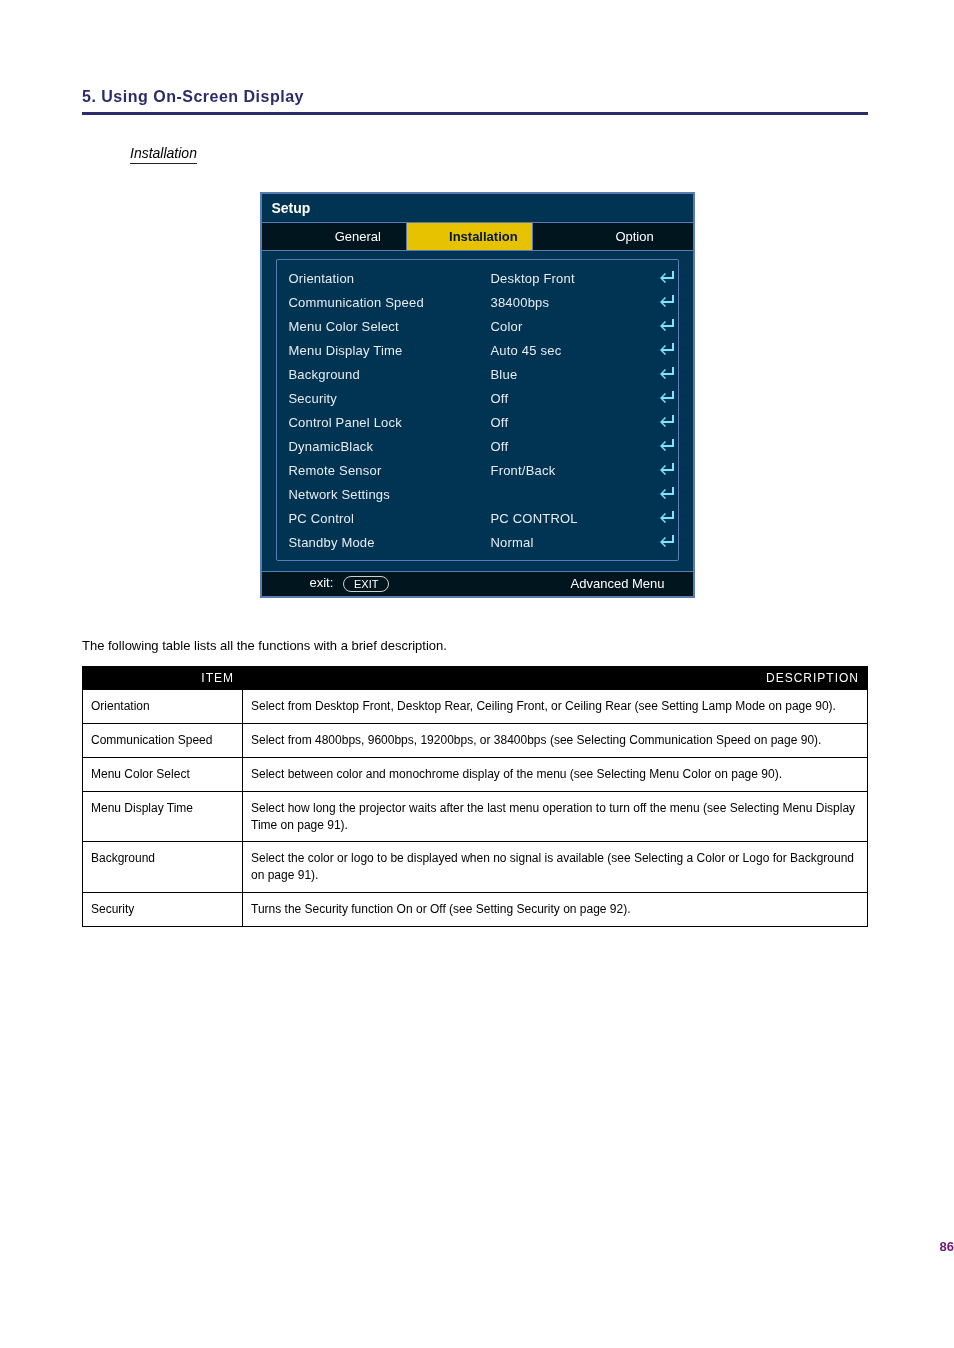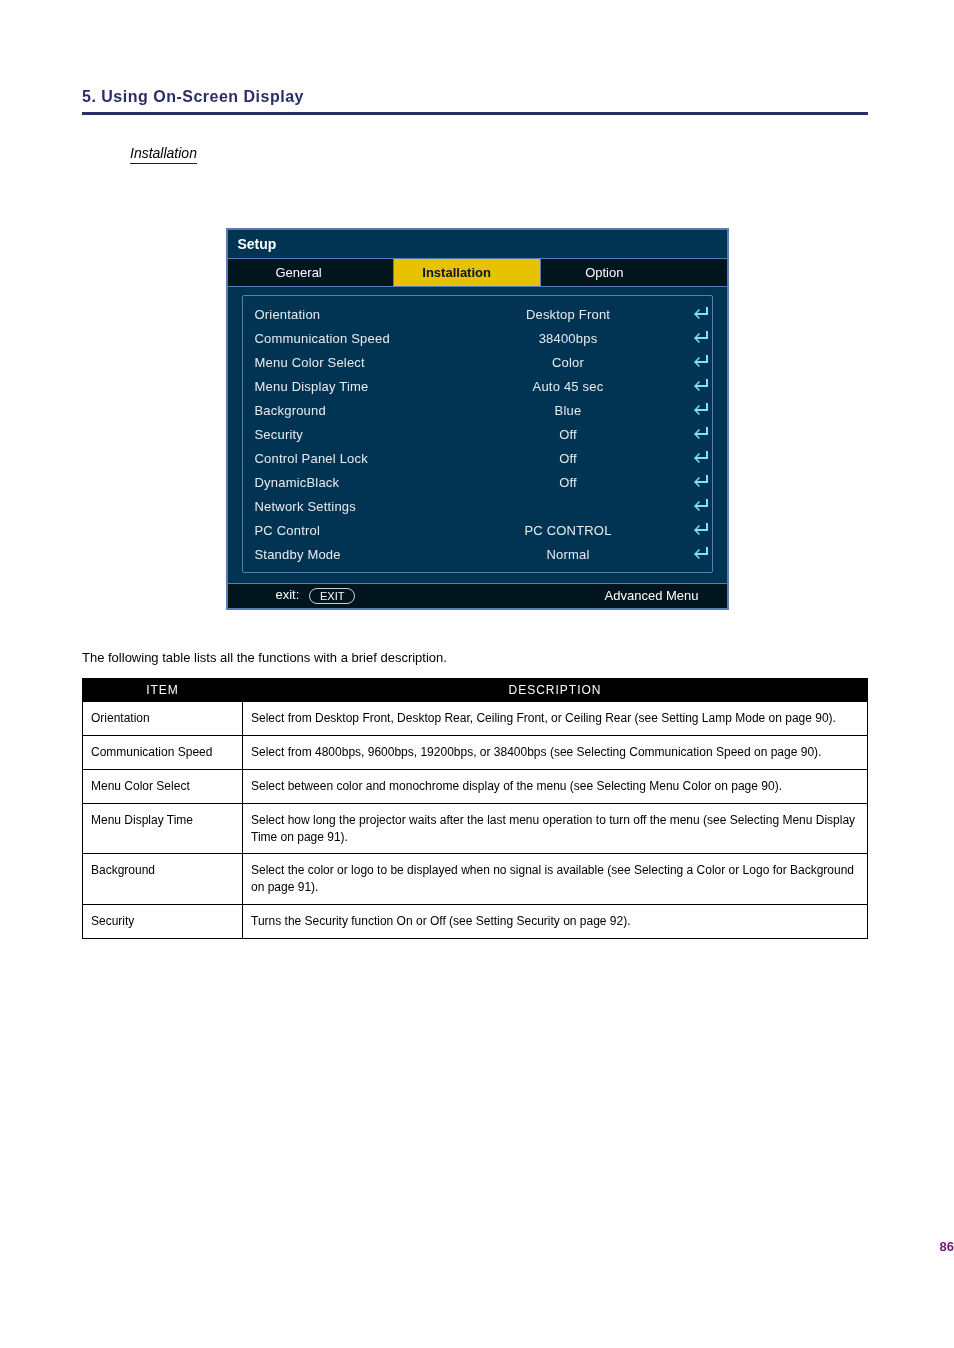--- a/index.html
+++ b/index.html
@@ -30,22 +30,22 @@
     margin: 30px 0 0 48px;
     font-style: italic;
     font-size: 14px;
     display: inline-block;
     border-bottom: 1px solid #222;
     padding-bottom: 2px;
   }
 
   
   .osd-wrap {
-    margin: 64px auto 0 auto;
-    width: 503px;
+    margin: 28px auto 0 auto;
+    width: 435px;
     border-radius: 7px;
   }
   .osd-panel {
     border-top: 2px solid #5a7cb5;
     border-left: 2px solid #5a7cb5;
     border-right: 2px solid #5a7cb5;
     background: #003452;
     color: #fff;
   }
   .panel-title-row {
@@ -56,21 +56,21 @@
     padding: 6px 10px 6px 10px;
     border-bottom: 1px solid #5a7cb5;
   }
   .tabs-row {
     display: flex;
     background: #00151e;
     border-bottom: 1px solid #5a7cb5;
   }
   .tab {
     flex: 1;
-    text-align: left;
+    text-align: center;
     padding: 6px 0 6px 48px;
     font-size: 13px;
     color: #fff;
     border-right: 1px solid #5a7cb5;
   }
   .tab:last-child { border-right: none; flex:1.2;padding-left:44px; }
   .tab.active {
     background: #e7c200;
     color: #001830;
     font-weight: 600;
@@ -90,21 +90,20 @@
     letter-spacing: 0.2px;
   }
   .item-label {
     width: 210px;
     white-space: nowrap;
     padding-left: 8px;
   }
   .item-value {
     flex: 1;
     white-space: nowrap;
-    text-align: center;
   }
   .item-icon {
     width: 28px;
     text-align: right;
   }
   .inner-border {
     border: 1px solid #5a7cb5;
     border-radius: 2px;
     padding: 6px 4px 6px 4px;
   }
@@ -141,21 +140,21 @@
   .doc-table {
     margin: 12px 82px 0 82px;
     width: 786px;
     border-collapse: collapse;
     font-size: 13px;
   }
   .doc-table th {
     background: #000;
     color: #fff;
     font-weight: normal;
-    text-align: center;
+    text-align: right;
     padding: 4px 8px;
     border: 1px solid #000;
     font-size: 12px;
     height: 22px;
   }
   .doc-table td {
     border: 1px solid #000;
     padding: 8px 8px;
     vertical-align: top;
     color: #000;
@@ -253,20 +252,29 @@
           <div class="item-value">Off</div>
           <div class="item-icon">
             <svg width="16" height="12" viewBox="0 0 16 12">
                 <path d="M14 0 v6 h-9 l3 -3 -1 -1 -5 5 5 5 1 -1 -3 -3 h11 v-8 z" fill="#7fe2ff"></path>
               </svg>
           </div>
         </div>
         <div class="item-row">
           <div class="item-label">DynamicBlack</div>
           <div class="item-value">Off</div>
+          <div class="item-icon">
+            <svg width="16" height="12" viewBox="0 0 16 12">
+                <path d="M14 0 v6 h-9 l3 -3 -1 -1 -5 5 5 5 1 -1 -3 -3 h11 v-8 z" fill="#7fe2ff"></path>
+              </svg>
+          </div>
+        </div>
+        <div class="item-row">
+          <div class="item-label">Remote Sensor</div>
+          <div class="item-value">Front/Back</div>
           <div class="item-icon">
             <svg width="16" height="12" viewBox="0 0 16 12">
                 <path d="M14 0 v6 h-9 l3 -3 -1 -1 -5 5 5 5 1 -1 -3 -3 h11 v-8 z" fill="#7fe2ff"></path>
               </svg>
           </div>
         </div>
         <div class="item-row">
           <div class="item-label">Network Settings</div>
           <div class="item-value"></div>
           <div class="item-icon">

